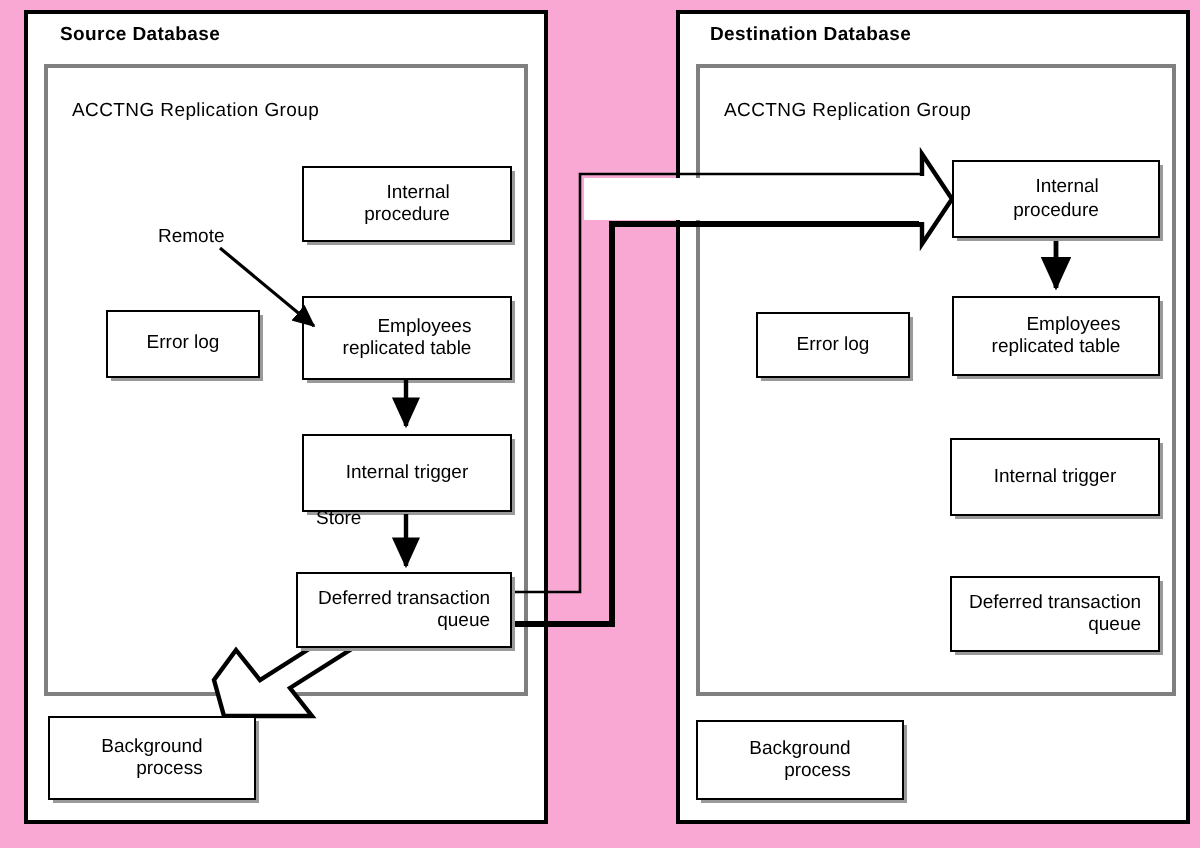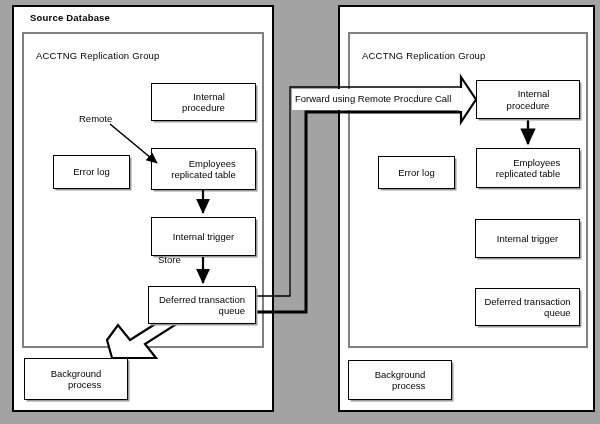--- a/index.html
+++ b/index.html
@@ -4,21 +4,21 @@
 <style>
   html, body {
     margin: 0;
     padding: 0;
     background: #ffffff;
   }
   #canvas {
     position: relative;
     width: 600px;
     height: 424px;
-    background: #a3a3a3;
+    background: #f9a8d4;
     font-family: "Liberation Sans", sans-serif;
     overflow: hidden;
   }
   .panel {
     position: absolute;
     border: 2px solid #000000;
     background: #ffffff;
     box-sizing: border-box;
   }
   .panel-title {
@@ -129,20 +129,21 @@
     <span>
       <span>Background</span>
       <span>process</span>
     </span>
   </div>
 
   <div class="plainlabel" style="left:79px; top:113px;">Remote</div>
   <div class="plainlabel" style="left:158px; top:254px;">Store</div>
 
   <div class="panel" style="left:338px; top:5px; width:257px; height:407px;"></div>
+  <div class="panel-title" style="left:355px; top:12px;">Destination Database</div>
 
   <div class="group-box" style="left:348px; top:32px; width:240px; height:316px;"></div>
   <div class="group-title" style="left:362px; top:50px;">ACCTNG Replication Group</div>
 
   <div class="node z-top" style="left:476px; top:80px; width:104px; height:39px;">
     <span>
       <span>Internal</span>
       <span>procedure</span>
     </span>
   </div>
@@ -200,15 +201,14 @@
     <path d="M256,296 L290,296 L290,87 L462,87" fill="none" stroke="#000000" stroke-width="1.3"></path>
 
     <path d="M256,312 L306,312 L306,112 L462,112" fill="none" stroke="#000000" stroke-width="3"></path>
 
     <polygon points="461,77 476,99.5 461,122 461,112 461,87" fill="#ffffff" stroke="#000000" stroke-width="2.2" stroke-linejoin="miter"></polygon>
 
     <line x1="461" y1="88" x2="461" y2="111" stroke="#ffffff" stroke-width="3"></line>
   </svg>
 
   <div class="arrow-label" style="left:292px; top:89px; width:168px; height:21px; background:#ffffff;"></div>
-  <div class="arrow-label" style="left:295px; top:93px;">Forward using Remote Procdure Call</div>
 
 </div>
 
 </body></html>

